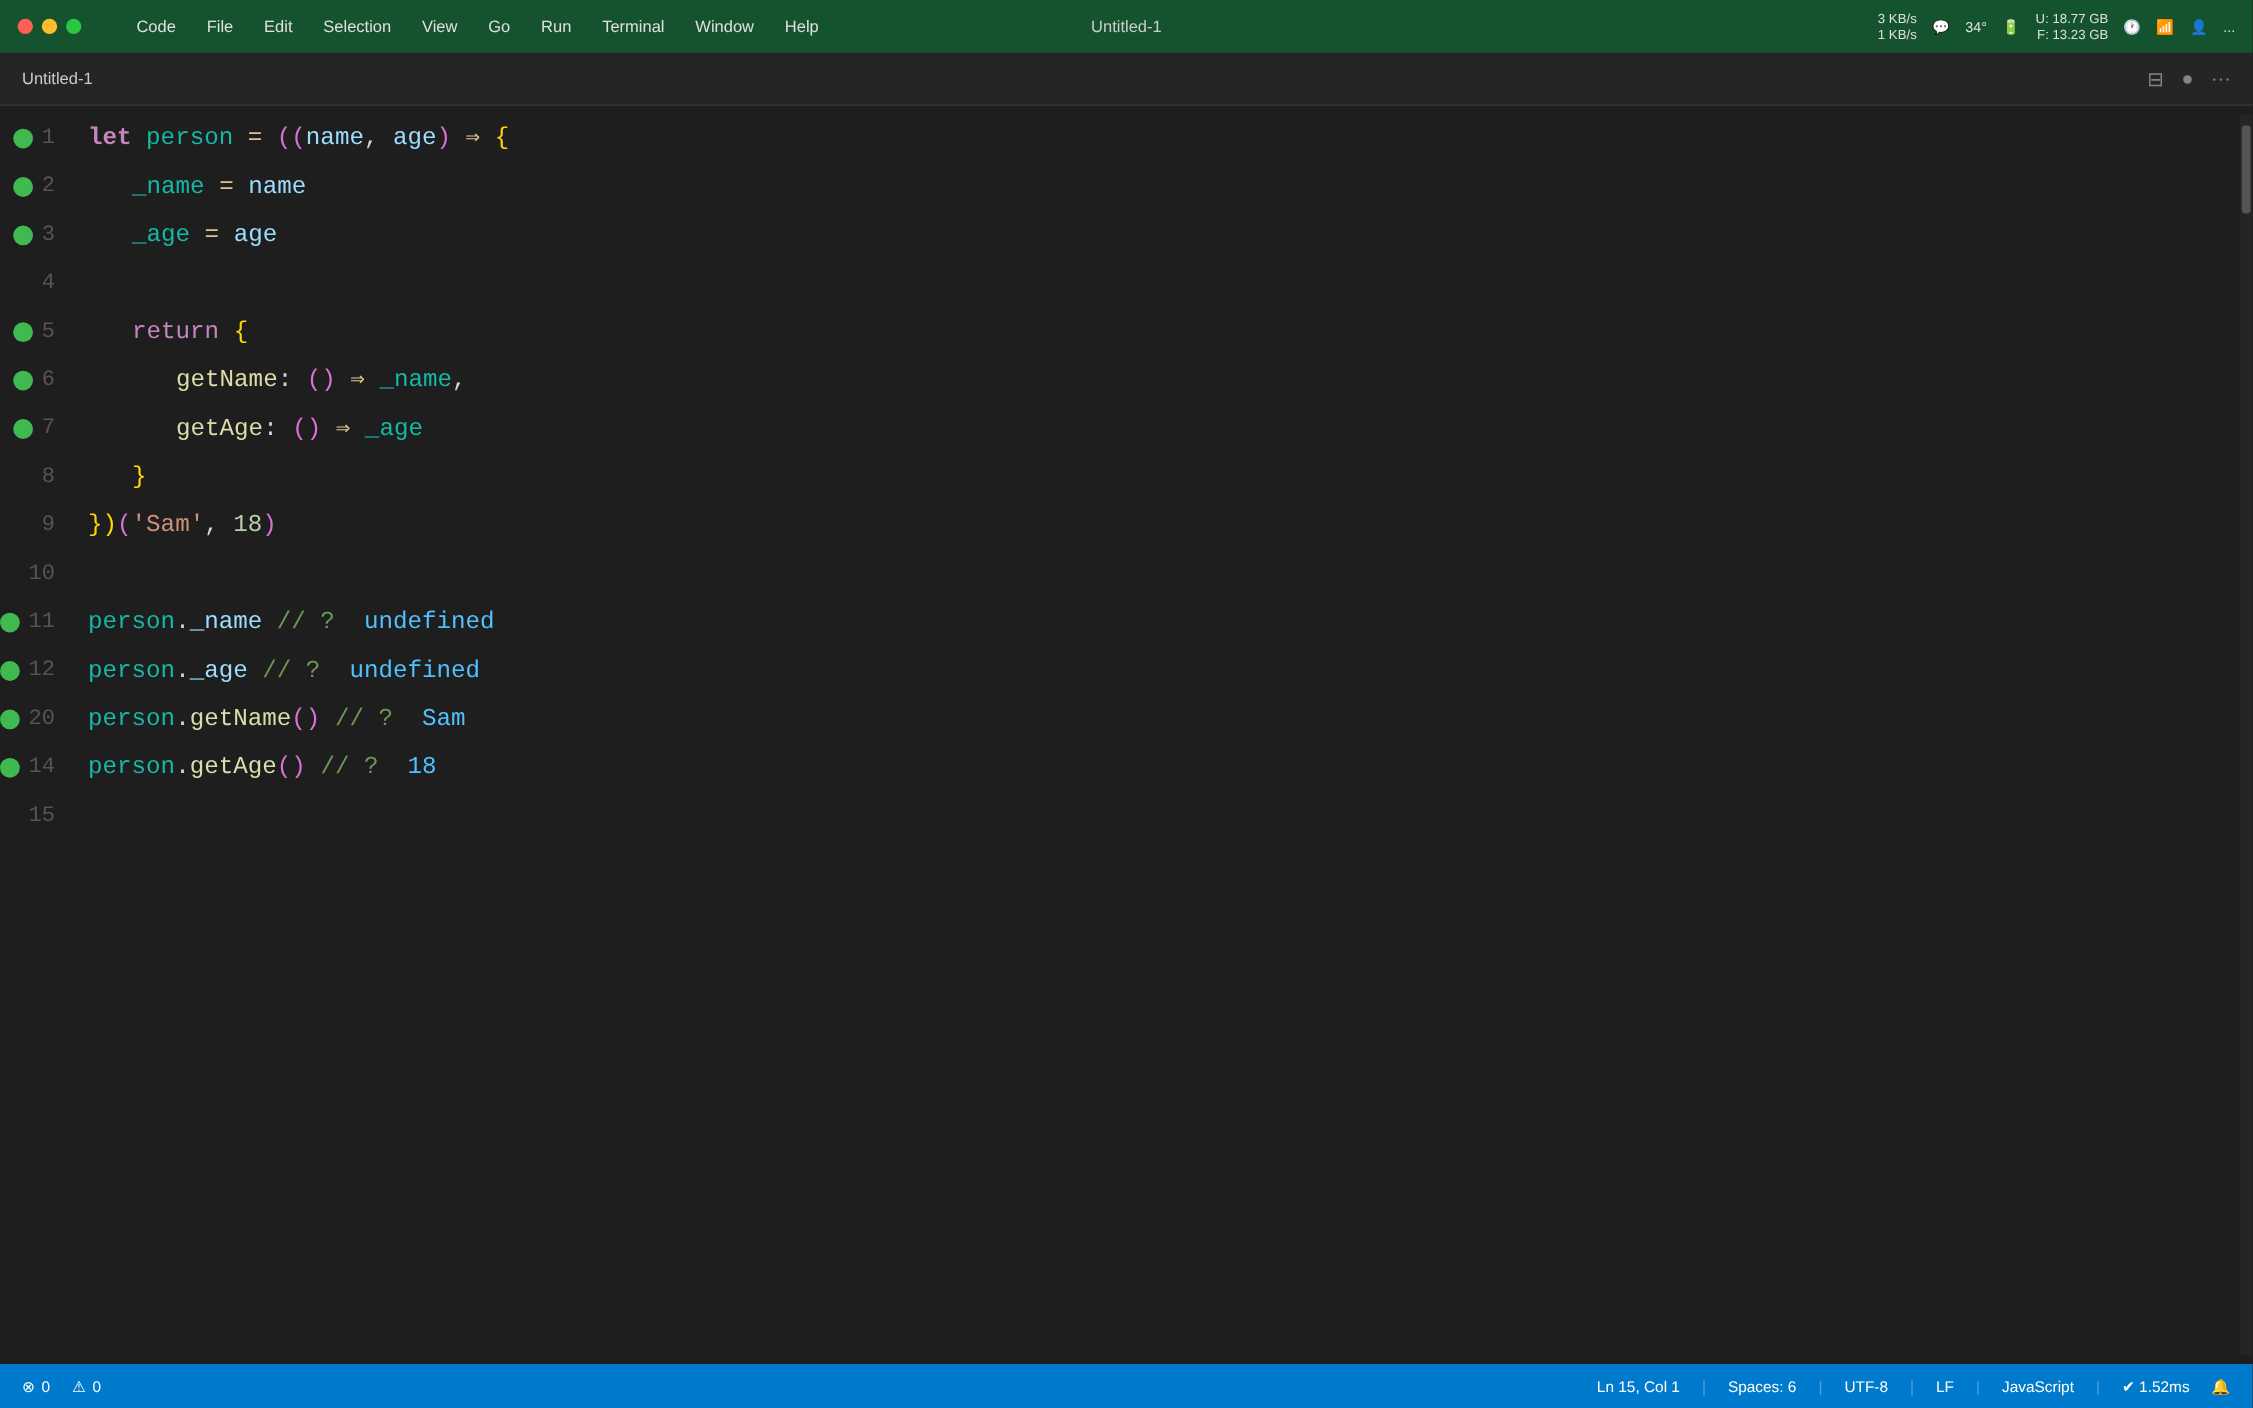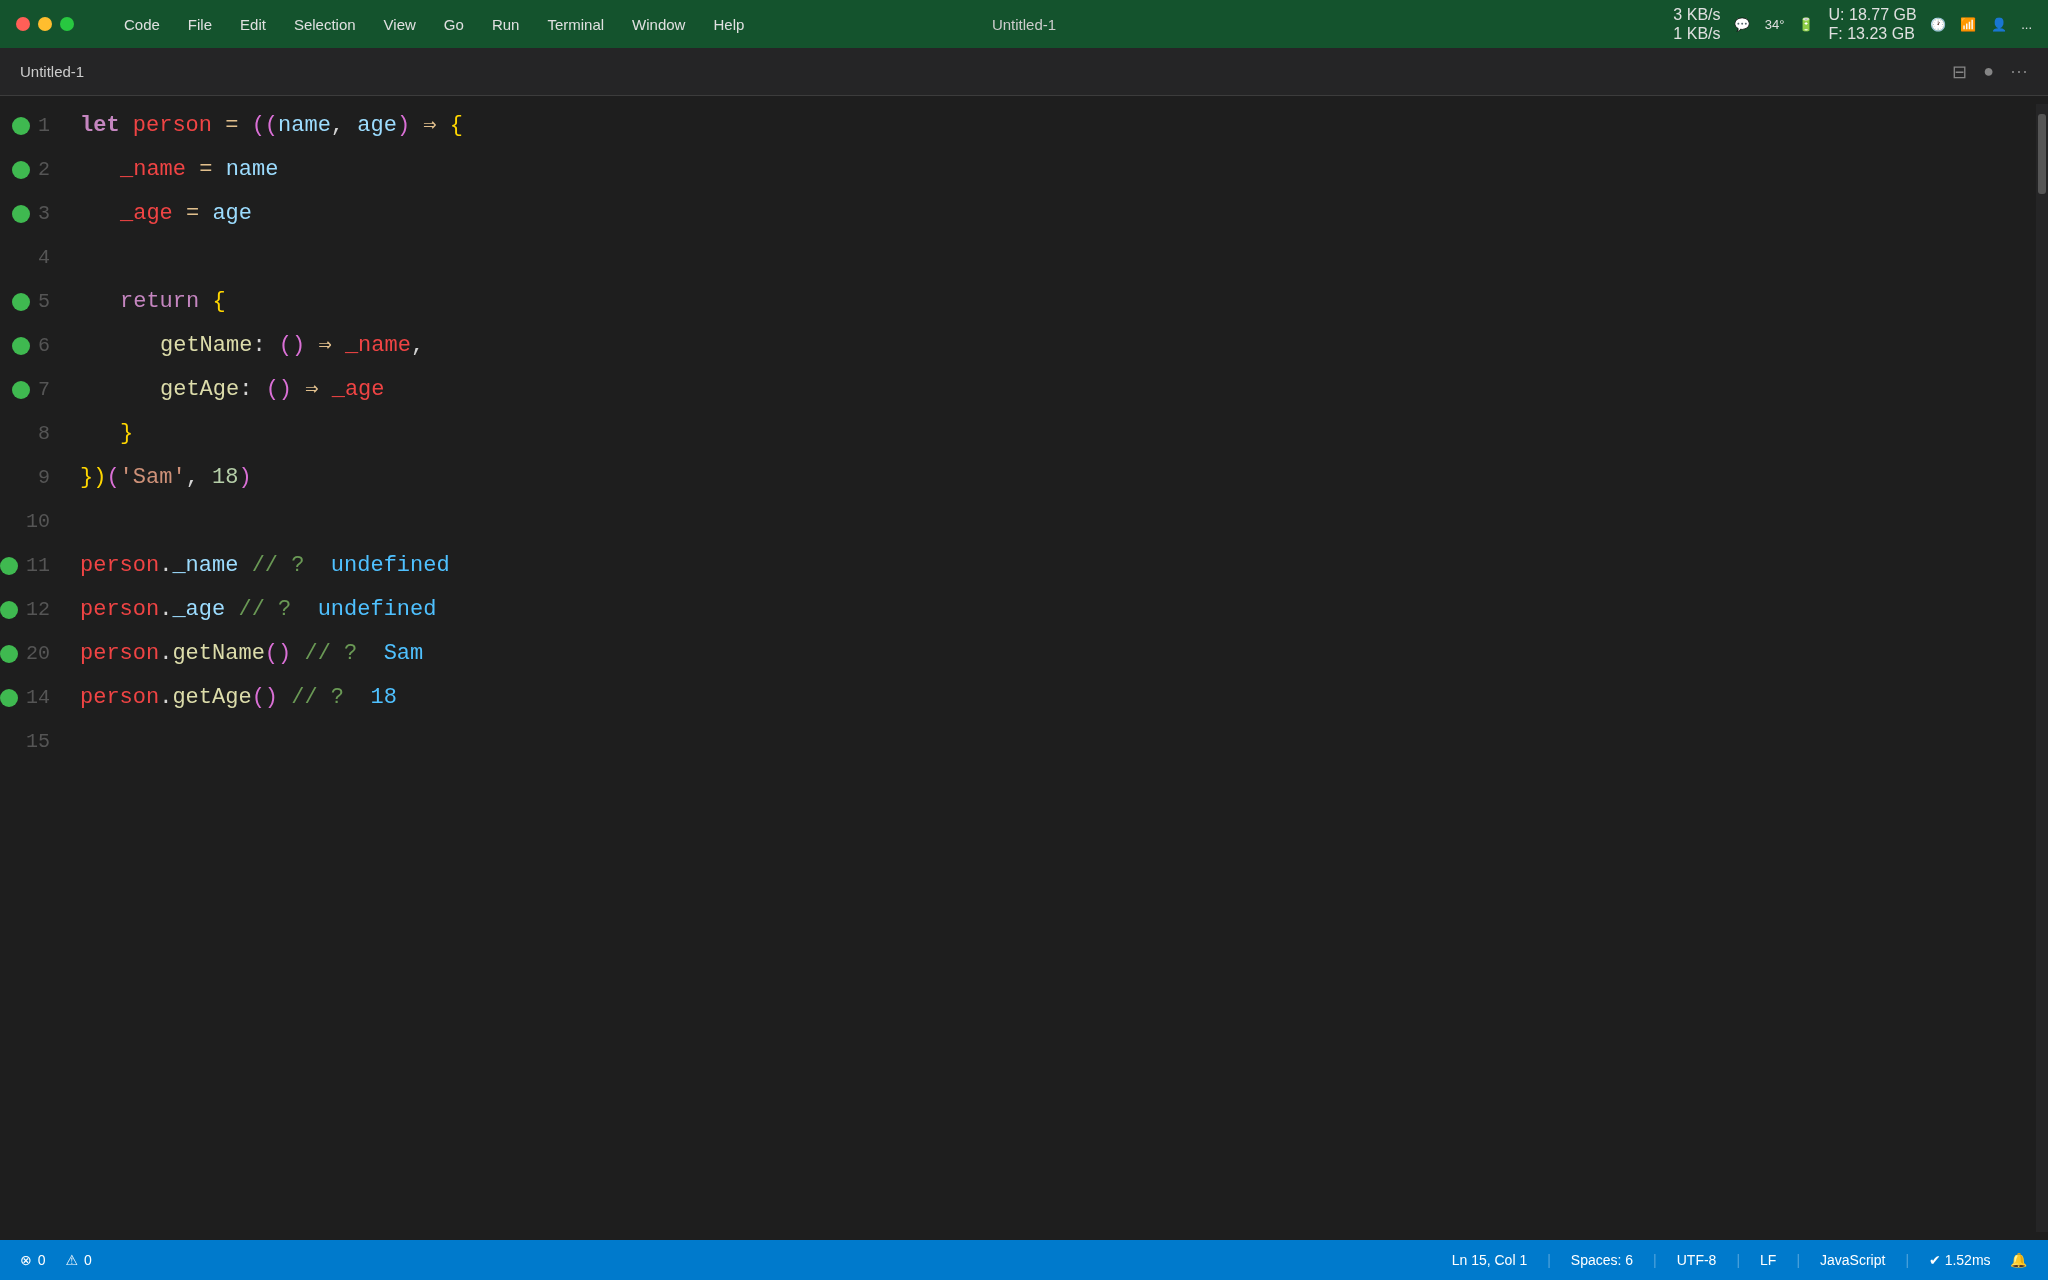--- a/index.html
+++ b/index.html
@@ -71,22 +71,22 @@
       display: flex;
       align-items: center;
       gap: 14px;
       font-size: 13px;
       color: #e0e0e0;
     }
 
     .sys-item {
       display: flex;
       flex-direction: column;
-      align-items: flex-start;
-      font-size: 16px;
+      align-items: flex-end;
+      font-size: 12px;
       line-height: 1.2;
     }
 
     
     #editor-container {
       background: #1e1e1e;
       height: calc(100% - 48px - 40px);
       display: flex;
       flex-direction: column;
     }
@@ -179,21 +179,21 @@
 
     
     .kw-let { color: #c586c0; font-weight: bold; text-align: right; }
     .kw-return { color: #c586c0; font-weight: normal; }
     .fn-name { color: #dcdcaa; }
     .param { color: #9cdcfe; }
     .op { color: #e2c08d; }
     .arrow { color: #e2c08d; }
     .brace { color: #ffd700; }
     .paren { color: #da70d6; }
-    .var { color: #ef4444; }
+    .var { color: #14b8a6; }
     .prop { color: #9cdcfe; }
     .method { color: #dcdcaa; }
     .string { color: #ce9178; }
     .number { color: #b5cea8; }
     .comment { color: #6a9955; }
     .result { color: #4fc1ff; }
     .undefined-val { color: #4fc1ff; }
     .normal { color: #d4d4d4; }
     .indent1 { display: inline-block; width: 40px; }
     .indent2 { display: inline-block; width: 80px; }

